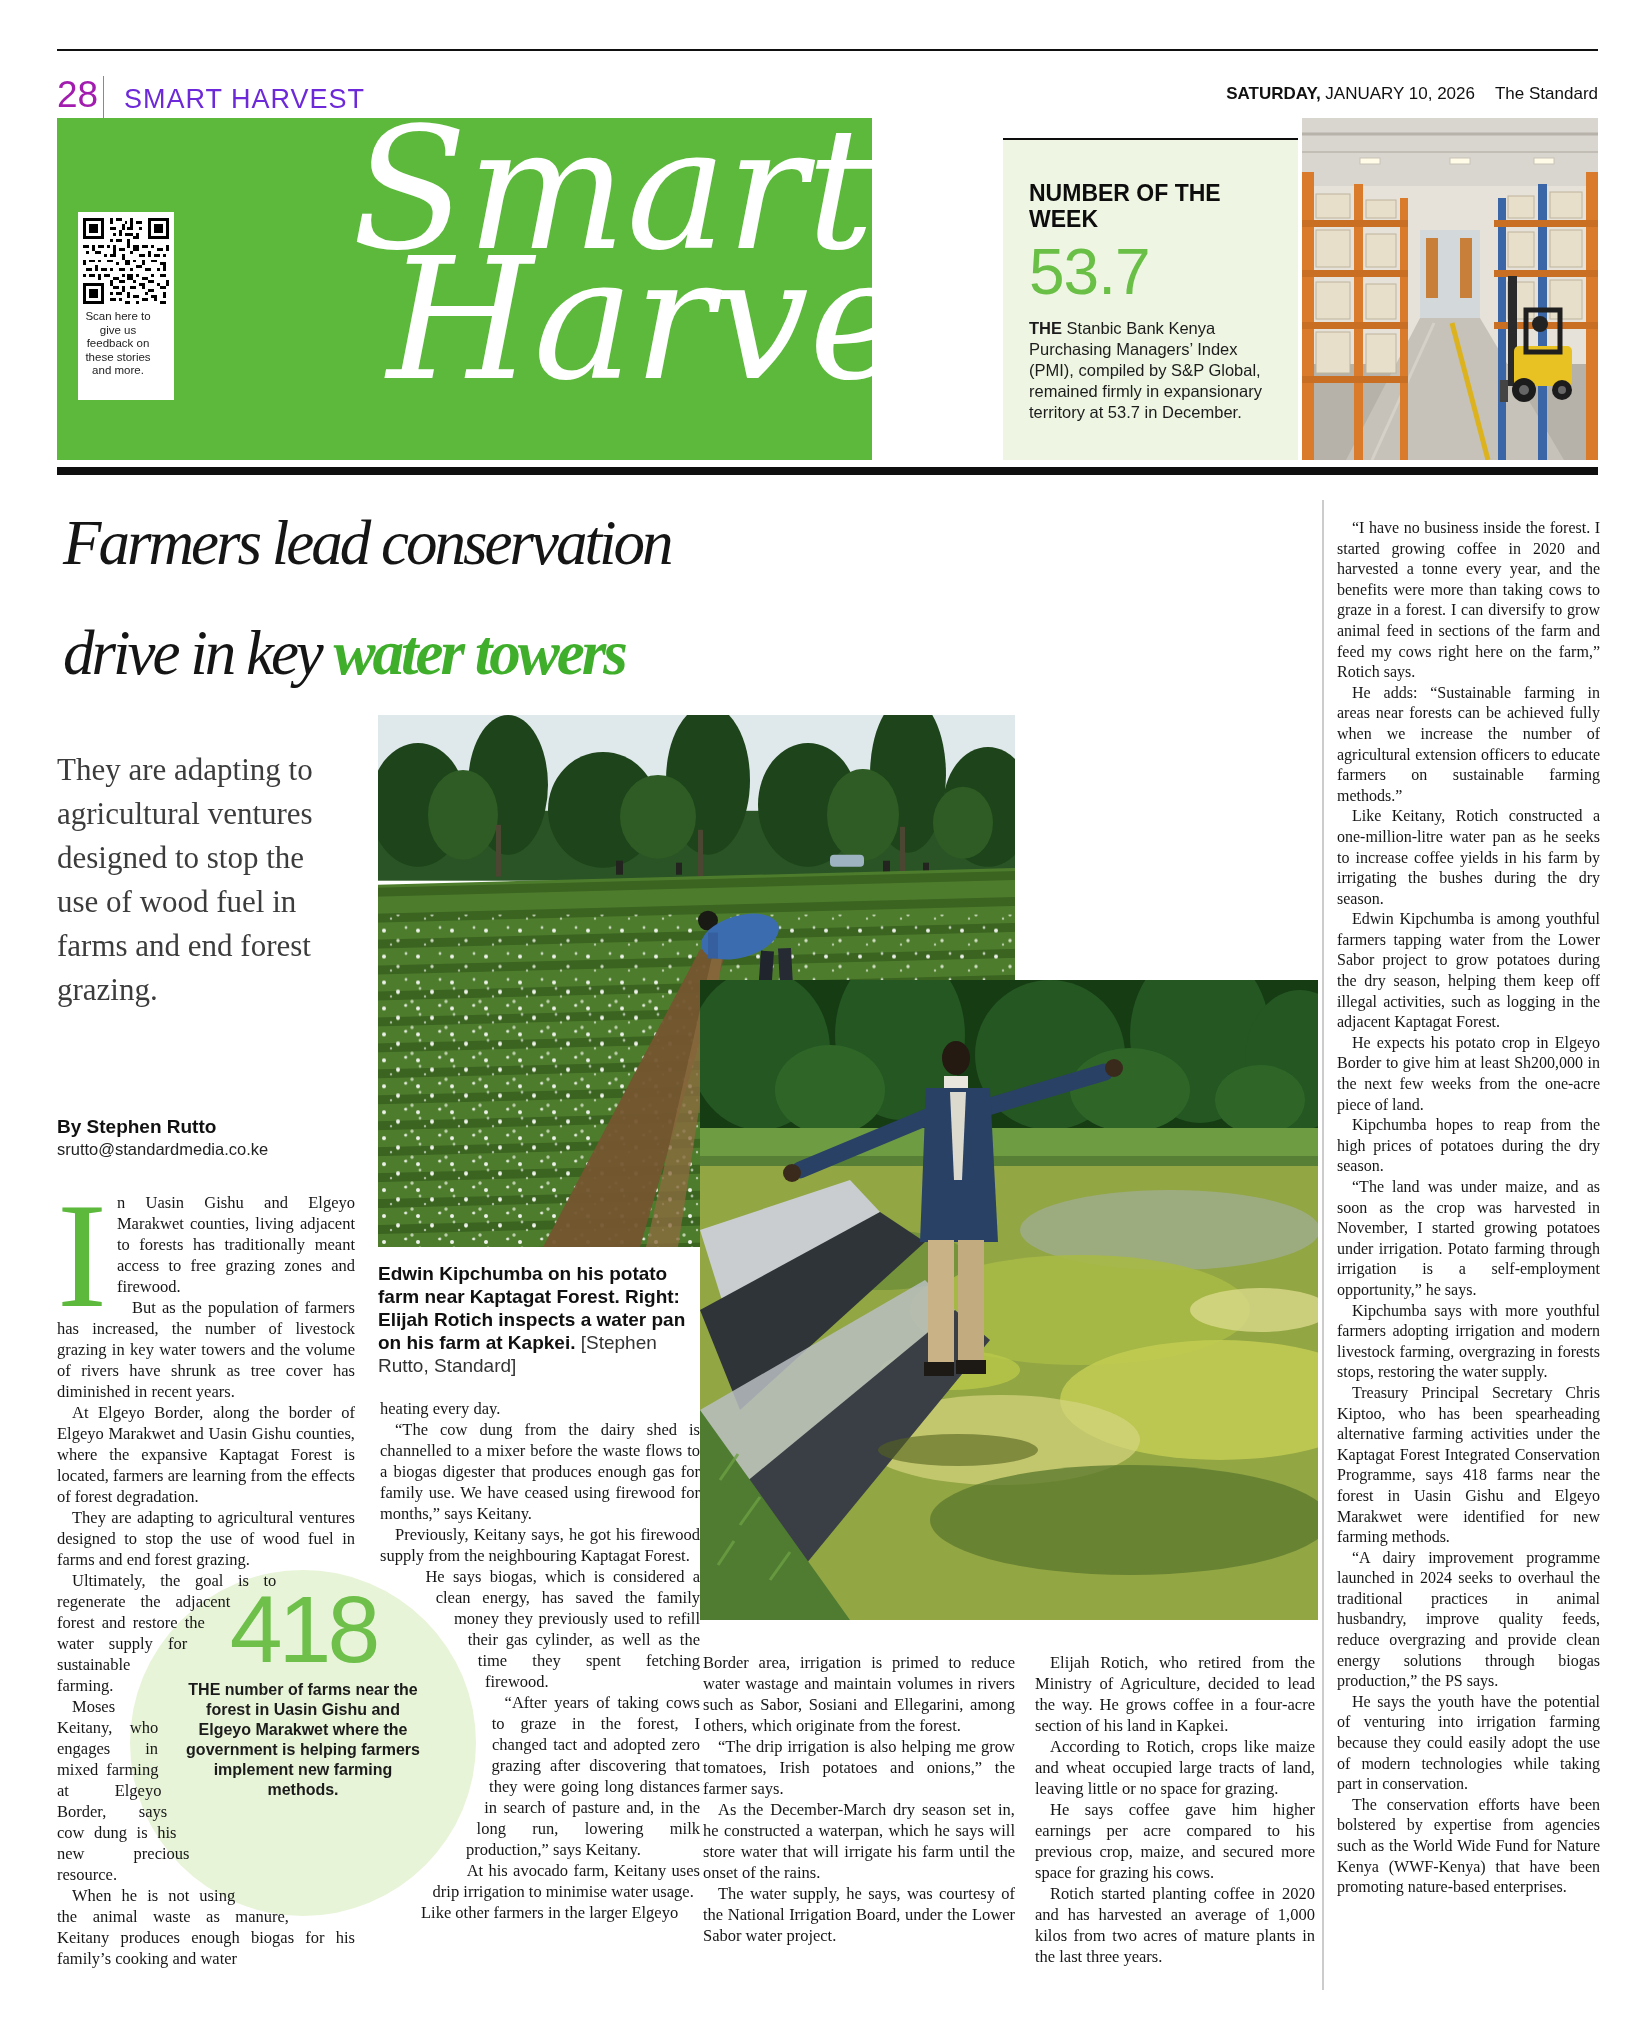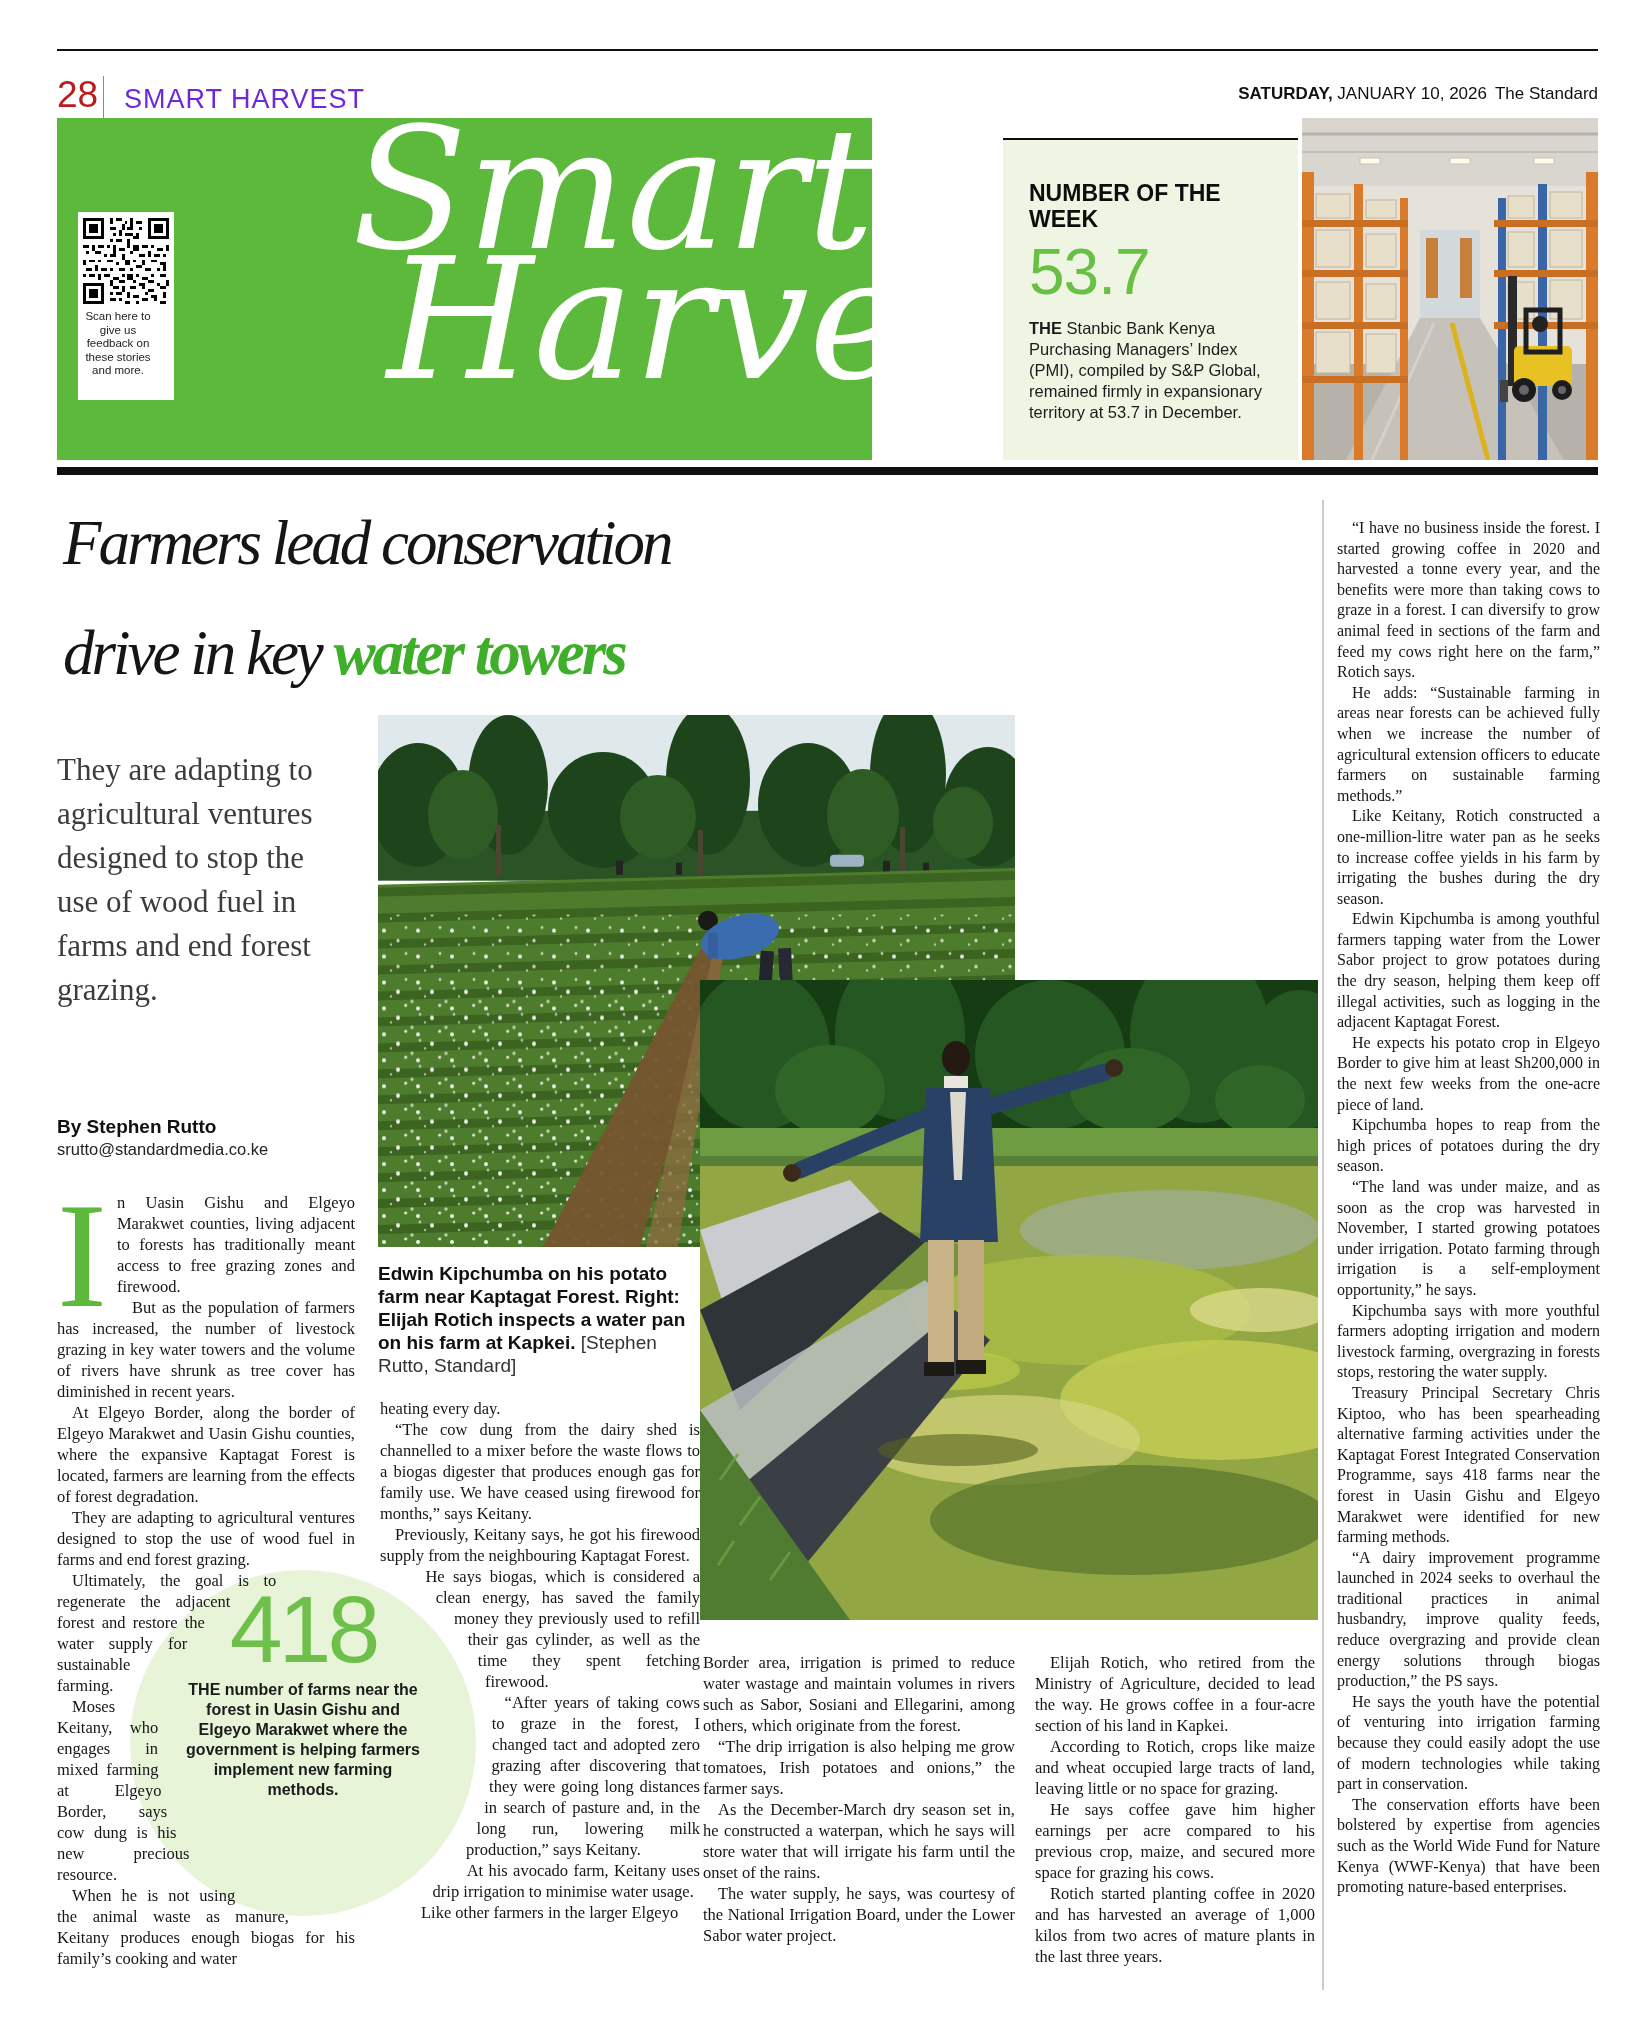--- a/index.html
+++ b/index.html
@@ -3,26 +3,26 @@
 <meta charset="utf-8">
 <title>Smart Harvest — The Standard</title>
 <style>
   html,body{margin:0;padding:0;background:#e9e9e9;}
   .page{position:relative;width:1638px;height:2021px;background:#ffffff;overflow:hidden;
         font-family:"Liberation Serif",serif;color:#161616;}
   .abs{position:absolute;}
 
   
   .top-rule{left:57px;top:49px;width:1541px;height:2px;background:#111;}
-  .page-num{left:57px;top:74px;font-family:"Liberation Sans",sans-serif;font-size:37px;color:#b91c1c;}
+  .page-num{left:57px;top:74px;font-family:"Liberation Sans",sans-serif;font-size:37px;color:#a21caf;}
   .head-div{left:103px;top:76px;width:1px;height:42px;background:#8a8a8a;}
   .section-name{left:124px;top:84px;font-family:"Liberation Sans",sans-serif;font-size:27px;letter-spacing:1px;color:#6d28d9;}
   .date-line{right:40px;top:84px;font-family:"Liberation Sans",sans-serif;font-size:17px;color:#111;}
   .date-line b{font-weight:bold;}
-  .paper-name{margin-left:8px;}
+  .paper-name{margin-left:20px;}
 
   
   .masthead{left:57px;top:118px;width:815px;height:342px;background:#5cb93c;overflow:hidden;}
   .mh-title{position:absolute;color:#fff;font-family:"DejaVu Serif","Liberation Serif",serif;
             font-style:italic;font-size:168px;line-height:1;white-space:nowrap;}
   .mh-l1{left:295px;top:-12px;}
   .mh-l2{left:330px;top:118px;}
   .qr-box{position:absolute;left:21px;top:94px;width:96px;height:188px;background:#fff;padding:6px 21px 4px 5px;box-sizing:border-box;}
   .qr-box svg{display:block;width:86px;height:86px;}
   .qr-caption{margin-top:6px;font-family:"Liberation Sans",sans-serif;font-size:11.5px;line-height:13.5px;color:#222;text-align:center;}

